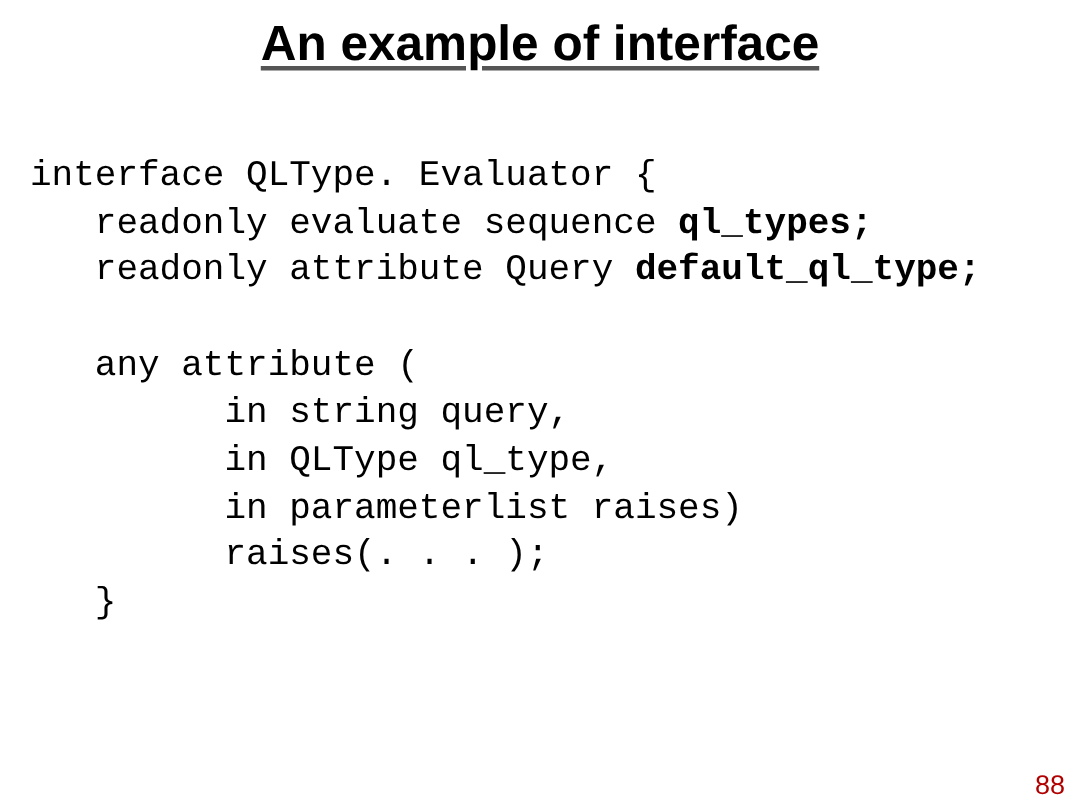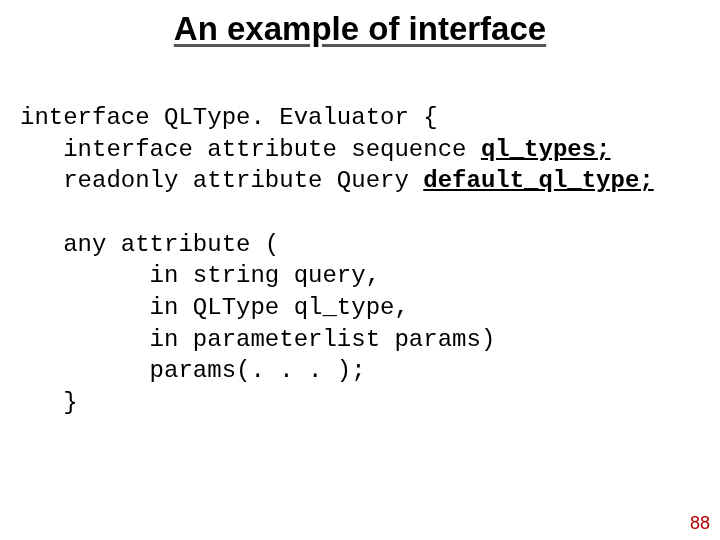--- a/index.html
+++ b/index.html
@@ -40,35 +40,35 @@
     color: #000000;
   }
   .pagenum {
     position: absolute;
     right: 10px;
     bottom: 6px;
     color: #b00000;
     font-family: Arial, Helvetica, sans-serif;
     font-size: 18px;
   }
-  .b { font-weight: bold; text-decoration: underline; }
+  .b { font-weight: bold; }
 </style>
 </head>
 <body>
 
 <div class="slide">
 
   <div class="title">An example of interface</div>
 
   <div class="code"><span>interface QLType. Evaluator {</span>
-<span>   interface attribute sequence </span><span class="b">ql_types;</span>
+<span>   readonly evaluate sequence </span><span class="b">ql_types;</span>
 <span>   readonly attribute Query </span><span class="b">default_ql_type;</span>
 <span></span>
 <span>   any attribute (</span>
 <span>         in string query,</span>
 <span>         in QLType ql_type,</span>
-<span>         in parameterlist params)</span>
-<span>         params(. . . );</span>
+<span>         in parameterlist raises)</span>
+<span>         raises(. . . );</span>
 <span>   }</span></div>
 
   <div class="pagenum">88</div>
 
 </div>
 
 </body></html>

